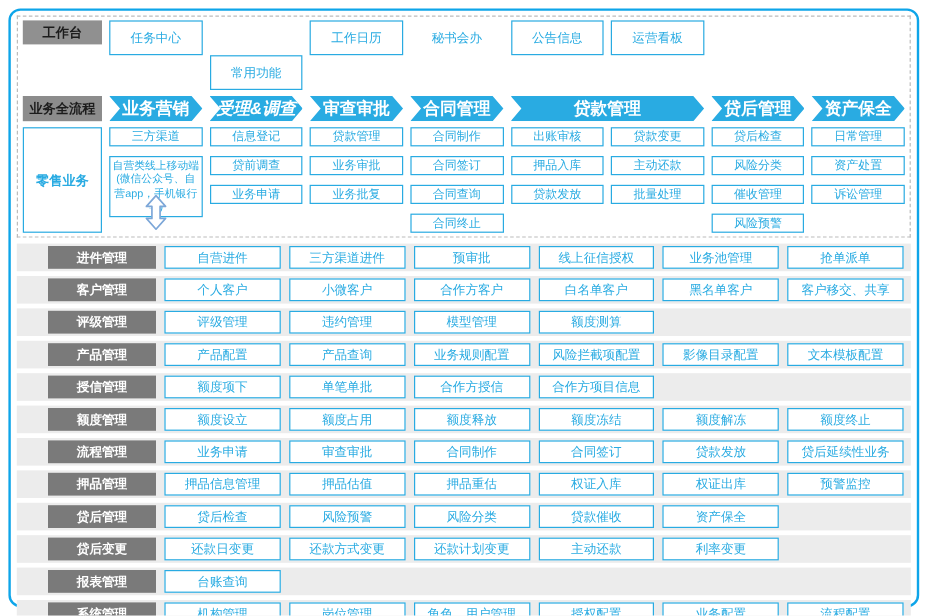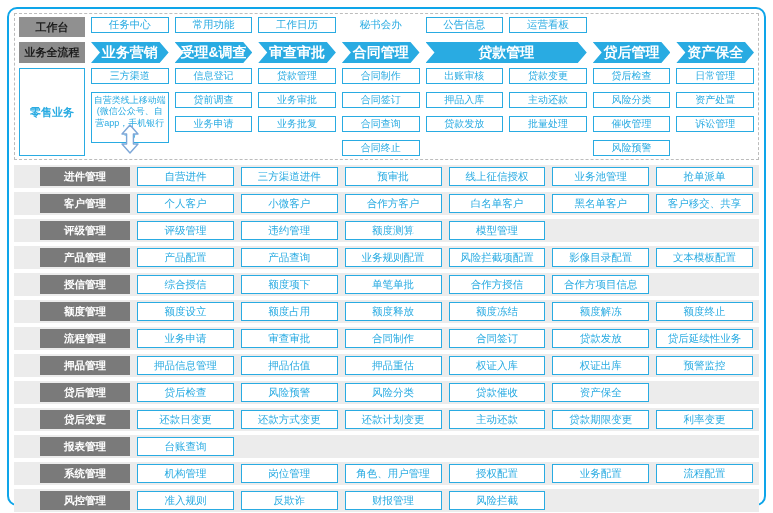--- a/index.html
+++ b/index.html
@@ -8,21 +8,21 @@
         padding:4px 5px;background:#fff;}
   
   .top-grid{display:grid;grid-template-columns:66px repeat(8,1fr);gap:5px 6px;
             border:1px dashed #bcbcbc;padding:3px 4px;position:relative;background:#fff;}
   .label{display:flex;align-items:center;justify-content:center;font-weight:bold;font-size:11px;box-sizing:border-box;}
   .top-label{background:#909090;color:#1c1c1c;grid-column:1;grid-row:1;height:20px;}
   .flow-label{background:#8c8c8c;color:#1c1c1c;grid-column:1;grid-row:2;height:21px;}
   .retail-label{background:#fff;border:1px solid #29abe2;color:#29abe2;grid-column:1;grid-row:3;align-self:stretch;}
   .box{background:#fff;border:1px solid #29abe2;color:#29abe2;display:flex;align-items:center;justify-content:center;
        font-size:10.5px;box-sizing:border-box;text-align:center;}
-  .top-box{height:16px;grid-row:1;}
+  .top-box{height:29px;grid-row:1;}
   .no-border{border-color:transparent;}
   .arrow{background:#29abe2;color:#fff;font-size:14px;font-weight:bold;height:21px;grid-row:2;
          display:flex;align-items:center;justify-content:center;
          clip-path:polygon(0 0,calc(100% - 9px) 0,100% 50%,calc(100% - 9px) 100%,0 100%,9px 50%);}
   .retail-col{display:flex;flex-direction:column;gap:8px;grid-row:3;position:relative;}
   .retail-box{min-height:16px;font-size:10px;padding:0 1px;flex:0 0 auto;}
   .retail-box.small{font-size:9px;line-height:1.25;padding:2px 1px;min-height:34px;}
   .double-arrow{position:absolute;top:56px;left:50%;transform:translateX(-50%);z-index:3;}
   
   .modules{margin-top:5px;}
@@ -33,27 +33,27 @@
 </style>
 </head>
 <body>
 
 <div class="page">
   <div class="top-grid" id="top-grid">
     <div class="label top-label">工作台</div>
     <div class="label flow-label">业务全流程</div>
     <div class="label retail-label">零售业务</div>
   <div class="box top-box" style="grid-column: 2 / span 1;">任务中心</div>
-      <div class="box top-box" style="grid-column: 3 / span 1;">常用功能</div>
+      <div class="box top-box" style="grid-column: 3 / span 1; margin-top: 29px;">常用功能</div>
       <div class="box top-box" style="grid-column: 4 / span 1;">工作日历</div>
       <div class="box top-box no-border" style="grid-column: 5 / span 1;">秘书会办</div>
       <div class="box top-box" style="grid-column: 6 / span 1;">公告信息</div>
       <div class="box top-box" style="grid-column: 7 / span 1;">运营看板</div>
       <div class="arrow" style="grid-column: 2 / span 1;">业务营销</div>
-      <div class="arrow" style="grid-column: 3 / span 1;">受理&amp;调查</div>
+      <div class="arrow" style="grid-column: 3 / span 1; font-style: italic;">受理&amp;调查</div>
       <div class="arrow" style="grid-column: 4 / span 1;">审查审批</div>
       <div class="arrow" style="grid-column: 5 / span 1;">合同管理</div>
       <div class="arrow" style="grid-column: 6 / span 2;">贷款管理</div>
       <div class="arrow" style="grid-column: 8 / span 1;">贷后管理</div>
       <div class="arrow" style="grid-column: 9 / span 1;">资产保全</div>
       <div class="retail-col" style="grid-column: 2 / span 1;">
         <div class="box retail-box">三方渠道</div>
         <div class="box retail-box small">自营类线上移动端(微信公众号、自营app，手机银行等)</div>
         <svg width="20" height="30" viewBox="0 0 20 30" class="double-arrow">
           <path d="M10 1 L18 10 H13.4 V20 H18 L10 29 L2 20 H6.6 V10 H2 Z" fill="#ffffff" stroke="#7da7d8" stroke-width="1.4" stroke-linejoin="round"></path>
@@ -113,35 +113,34 @@
         <div class="box mod-box">小微客户</div>
         <div class="box mod-box">合作方客户</div>
         <div class="box mod-box">白名单客户</div>
         <div class="box mod-box">黑名单客户</div>
         <div class="box mod-box">客户移交、共享</div>
       </div>
       <div class="module-row">
         <div class="label row-label">评级管理</div>
         <div class="box mod-box">评级管理</div>
         <div class="box mod-box">违约管理</div>
+        <div class="box mod-box">模型管理</div>
         <div class="box mod-box">额度测算</div>
-        <div class="box mod-box">模型管理</div>
       </div>
       <div class="module-row">
         <div class="label row-label">产品管理</div>
         <div class="box mod-box">产品配置</div>
         <div class="box mod-box">产品查询</div>
         <div class="box mod-box">业务规则配置</div>
         <div class="box mod-box">风险拦截项配置</div>
         <div class="box mod-box">影像目录配置</div>
         <div class="box mod-box">文本模板配置</div>
       </div>
       <div class="module-row">
         <div class="label row-label">授信管理</div>
-        <div class="box mod-box">综合授信</div>
         <div class="box mod-box">额度项下</div>
         <div class="box mod-box">单笔单批</div>
         <div class="box mod-box">合作方授信</div>
         <div class="box mod-box">合作方项目信息</div>
       </div>
       <div class="module-row">
         <div class="label row-label">额度管理</div>
         <div class="box mod-box">额度设立</div>
         <div class="box mod-box">额度占用</div>
         <div class="box mod-box">额度释放</div>
@@ -174,21 +173,20 @@
         <div class="box mod-box">风险分类</div>
         <div class="box mod-box">贷款催收</div>
         <div class="box mod-box">资产保全</div>
       </div>
       <div class="module-row">
         <div class="label row-label">贷后变更</div>
         <div class="box mod-box">还款日变更</div>
         <div class="box mod-box">还款方式变更</div>
         <div class="box mod-box">还款计划变更</div>
         <div class="box mod-box">主动还款</div>
-        <div class="box mod-box">贷款期限变更</div>
         <div class="box mod-box">利率变更</div>
       </div>
       <div class="module-row">
         <div class="label row-label">报表管理</div>
         <div class="box mod-box">台账查询</div>
       </div>
       <div class="module-row">
         <div class="label row-label">系统管理</div>
         <div class="box mod-box">机构管理</div>
         <div class="box mod-box">岗位管理</div>

